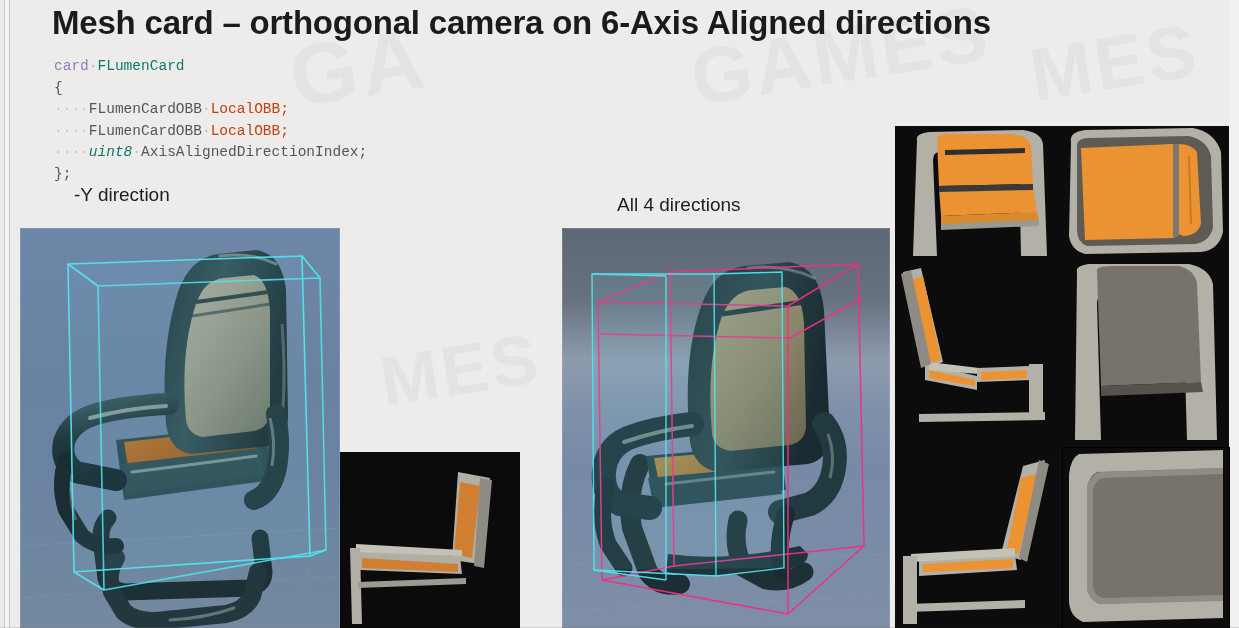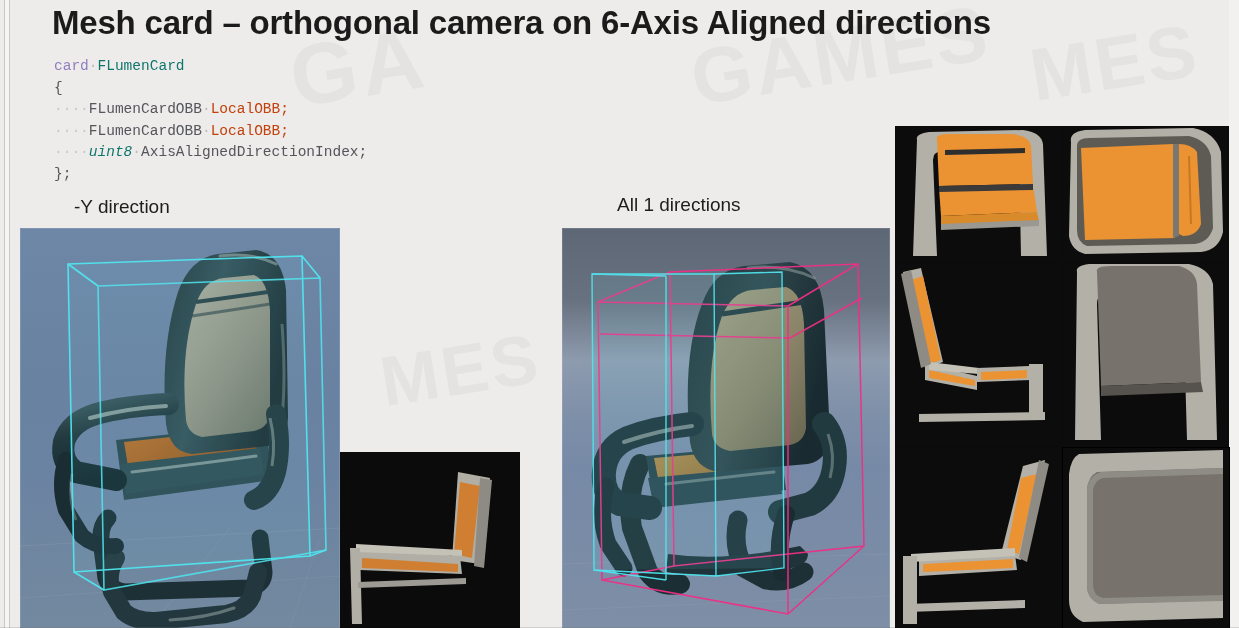--- a/index.html
+++ b/index.html
@@ -69,21 +69,21 @@
   .code .punc    { color: #55555c; }
   .code .dot     { color: #b9b9c2; }
   .code .guide   { color: #c8c8d0; }
 
   .caption {
     position: absolute;
     font-size: 19px;
     color: #1d1d1d;
     white-space: nowrap;
   }
-  .cap-left  { left: 74px;  top: 196px; }
+  .cap-left  { left: 74px;  top: 184px; }
   .cap-right { left: 617px; top: 194px; }
 
   
   .viewport {
     position: absolute;
     overflow: hidden;
   }
   .vp-left {
     left: 20px; top: 228px; width: 320px; height: 400px;
     background: linear-gradient(180deg, #6e87a7 0%, #6a82a1 38%, #6b83a2 62%, #73899f 100%);
@@ -150,21 +150,21 @@
   <div class="title">Mesh card – orthogonal camera on 6-Axis Aligned directions</div>
 
   <div class="code"><span id="code-out"><span class="kw">card</span><span class="dot">·</span><span class="type">FLumenCard</span>
 <span class="punc">{</span>
 <span class="guide">····</span><span class="punc">FLumenCardOBB</span><span class="dot">·</span><span class="member">LocalOBB;</span>
 <span class="guide">····</span><span class="punc">FLumenCardOBB</span><span class="dot">·</span><span class="member">LocalOBB;</span>
 <span class="guide">····</span><span class="prim">uint8</span><span class="dot">·</span><span class="punc">AxisAlignedDirectionIndex;</span>
 <span class="punc">};</span></span></div>
 
   <div class="caption cap-left">-Y direction</div>
-  <div class="caption cap-right">All 1  directions</div>
+  <div class="caption cap-right">All 4  directions</div>
 
   <div class="viewport vp-left">
     <svg class="chair-svg" width="320" height="400" viewBox="0 0 320 400">
       <defs>
         <linearGradient id="lbackG" x1="0" y1="0" x2="1" y2="0.4">
           <stop offset="0%" stop-color="#23383d"></stop>
           <stop offset="45%" stop-color="#35535a"></stop>
           <stop offset="100%" stop-color="#1d3035"></stop>
         </linearGradient>
         <linearGradient id="lpadG" x1="0.1" y1="0" x2="0.9" y2="1">

